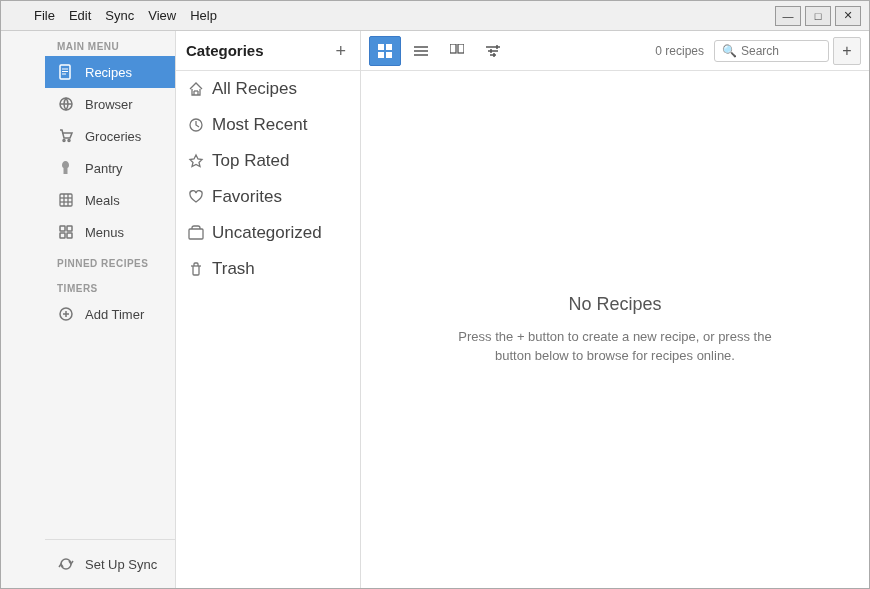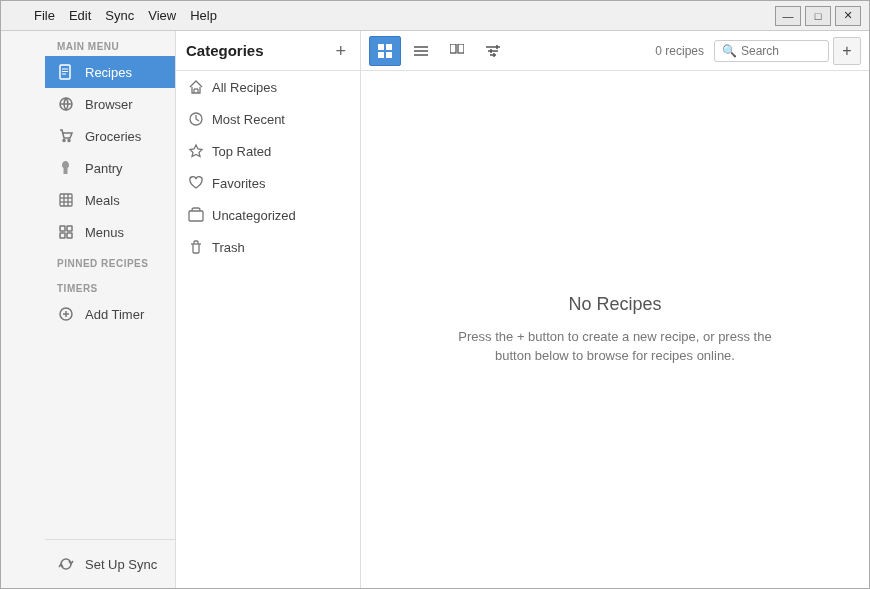--- a/index.html
+++ b/index.html
@@ -150,21 +150,21 @@
       padding: 2px 4px;
     }
 
     .category-item {
       display: flex;
       align-items: center;
       gap: 8px;
       padding: 8px 12px;
       cursor: pointer;
       color: #444;
-      font-size: 13px;
+      font-size: 17px;
     }
     .category-icon {
       width: 16px;
       height: 16px;
       display: flex;
       align-items: center;
       justify-content: center;
       color: #777;
       font-size: 13px;
       flex-shrink: 0;

